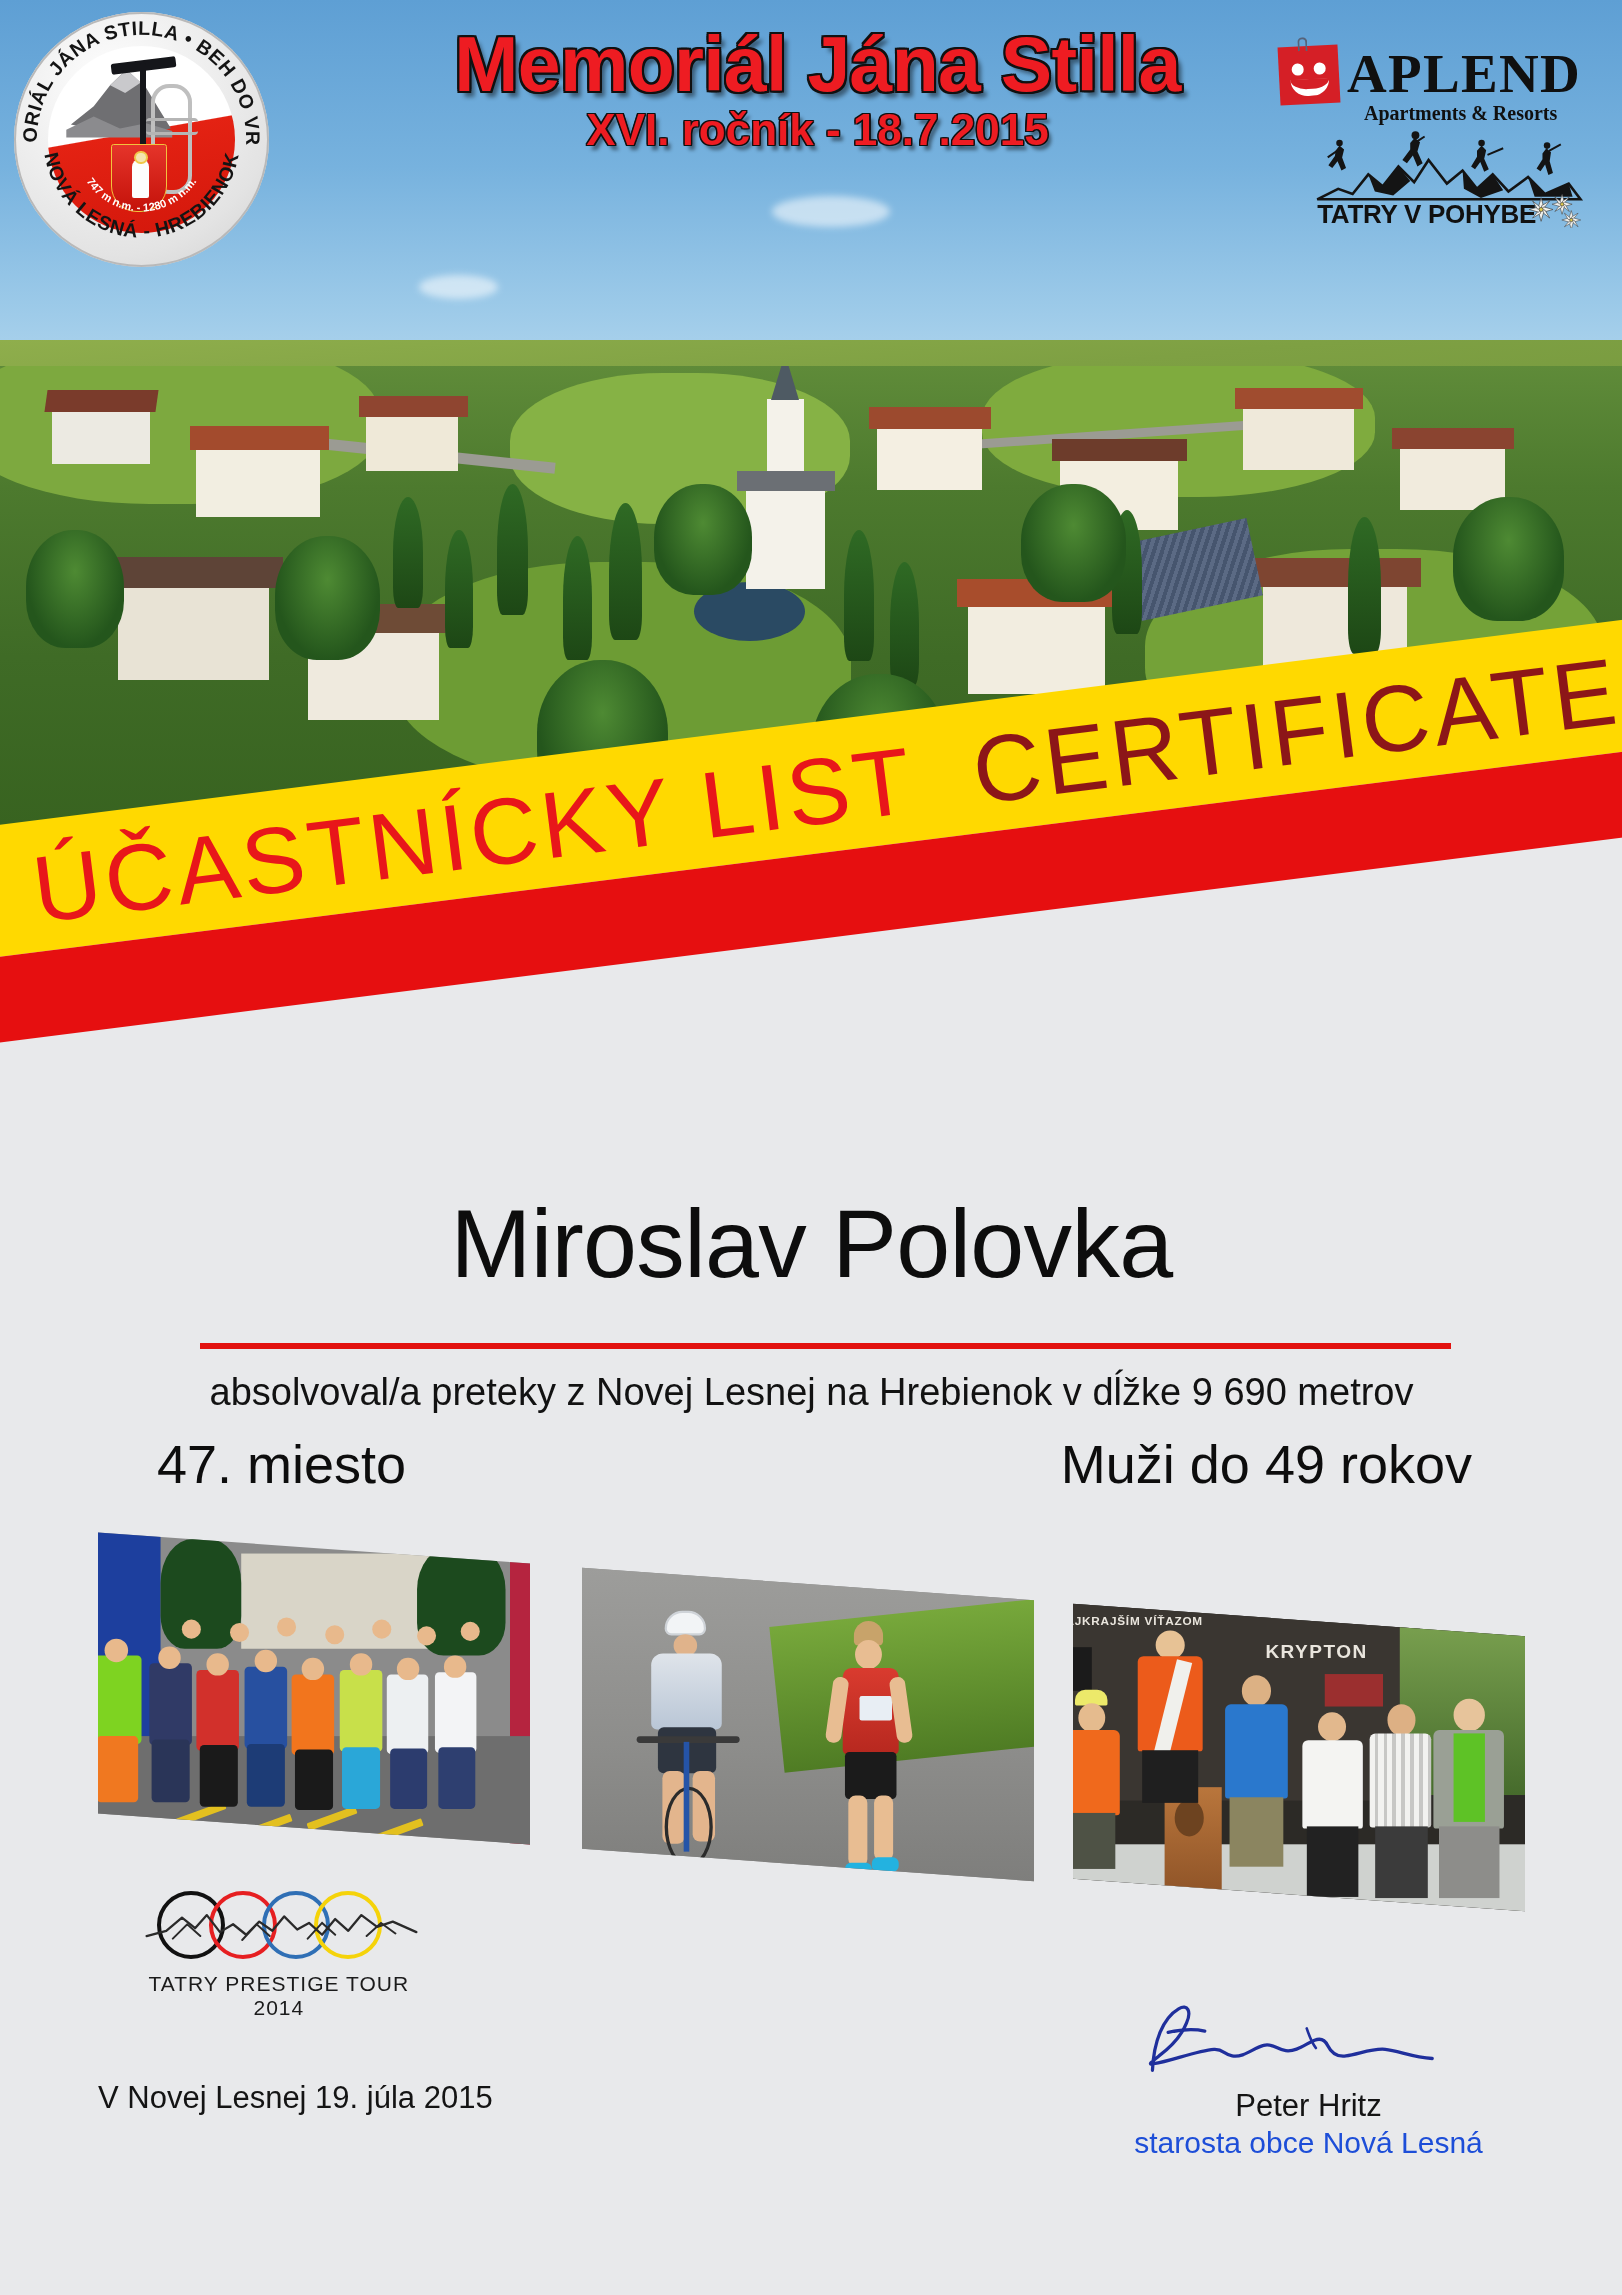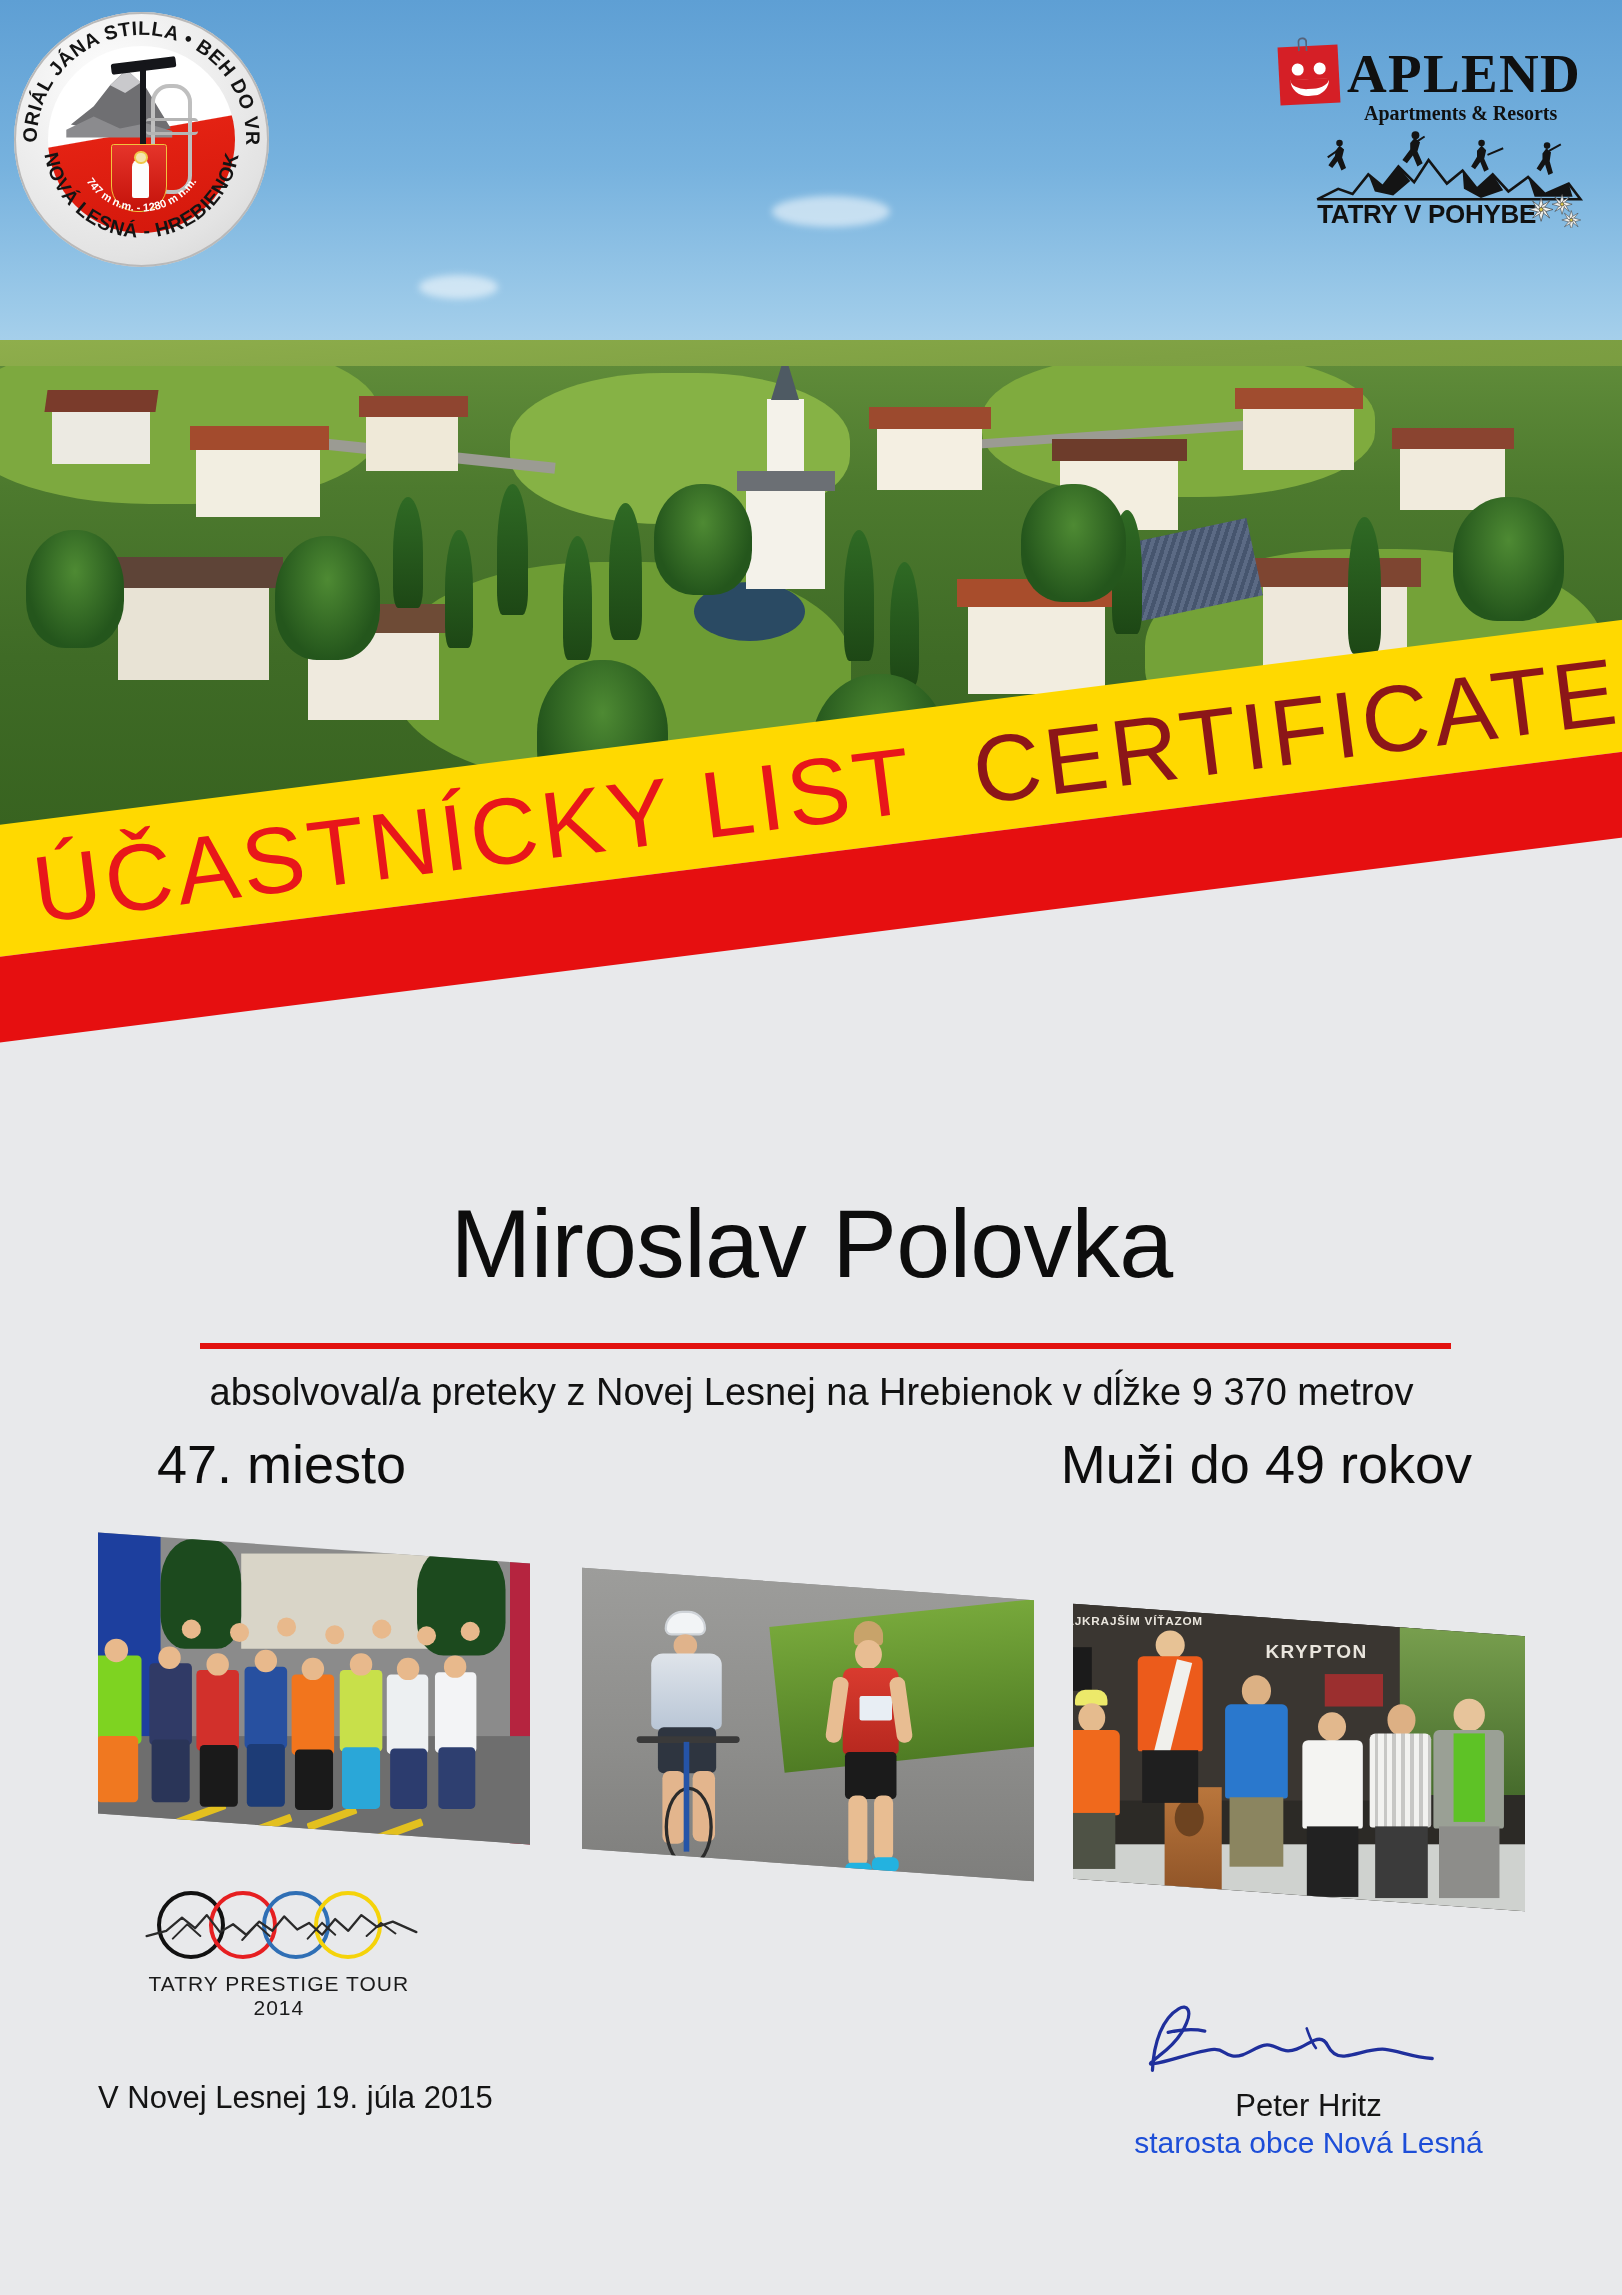--- a/index.html
+++ b/index.html
@@ -348,20 +348,24 @@
       </text>
       <text font-family="Liberation Sans, sans-serif" font-size="30" font-weight="bold" fill="#141414" letter-spacing="1">
         <textPath href="#arcBot" startOffset="50%" text-anchor="middle">NOVÁ LESNÁ - HREBIENOK</textPath>
       </text>
       <text font-family="Liberation Sans, sans-serif" font-size="17" font-weight="bold" fill="#ffffff">
         <textPath href="#arcAlt" startOffset="50%" text-anchor="middle">747 m n.m. - 1280 m n.m.</textPath>
       </text>
     </svg>
   </div>
 
+  <div id="title-block">
+    <div id="main-title">Memoriál Jána Stilla</div>
+    <div id="sub-title">XVI. ročník - 18.7.2015</div>
+  </div>
 
   <div id="tvp">
     <svg width="275" height="79" viewBox="0 0 420 120">
       <path d="M8,104 L40,88 L62,96 L86,66 L108,84 L132,54 L156,78 L178,44 L206,80 L230,60 L252,88 L276,66 L300,92 L330,70 L356,96 L392,80 L410,104 Z" fill="none" stroke="#141414" stroke-width="4"></path>
       <path d="M86,66 L108,84 L132,54 L150,76 L124,98 L96,92 Z" fill="#141414"></path>
       <path d="M230,60 L252,88 L276,66 L292,90 L258,102 L232,88 Z" fill="#141414"></path>
       <path d="M330,70 L356,96 L392,80 L398,100 L340,100 Z" fill="#141414"></path>
 
       <g fill="#141414">
         <path d="M36,30 l6,-8 l7,6 l-3,12 l6,16 l-7,4 l-6,-14 l-8,10 l-6,-4 l10,-14 Z"></path>
@@ -430,21 +434,21 @@
 <div id="banner">
   <div class="yellow"></div>
   <div class="red"></div>
   <div id="banner-text">
     <span class="sk">ÚČASTNÍCKY LIST</span><span>&nbsp;&nbsp;</span><span class="en">CERTIFICATE</span>
   </div>
 </div>
 
 <div id="recipient-name">Miroslav Polovka</div>
 <div id="divider"></div>
-<div id="description">absolvoval/a preteky z Novej Lesnej na Hrebienok v dĺžke 9 370 metrov</div>
+<div id="description">absolvoval/a preteky z Novej Lesnej na Hrebienok v dĺžke 9 690 metrov</div>
 
 <div id="results">
   <div class="cell">47. miesto</div>
   <div class="cell">Muži do 49 rokov</div>
 </div>
 
 <div class="photo" id="photo1">
   <div class="ph-inner">
     <div class="p1-wall"></div>
     <div class="p1-bld"></div>

